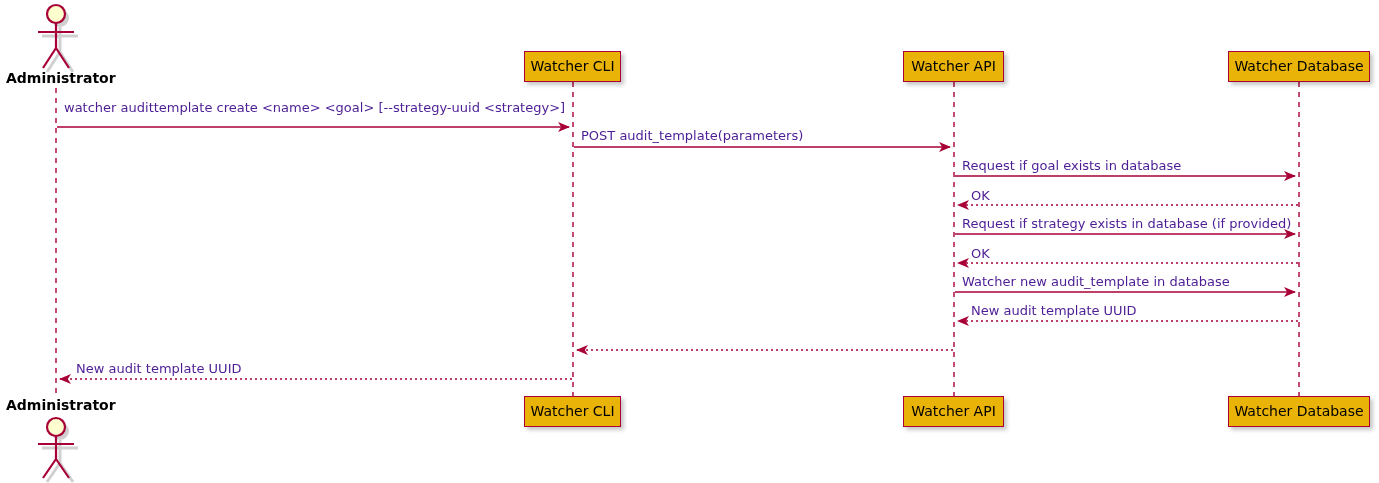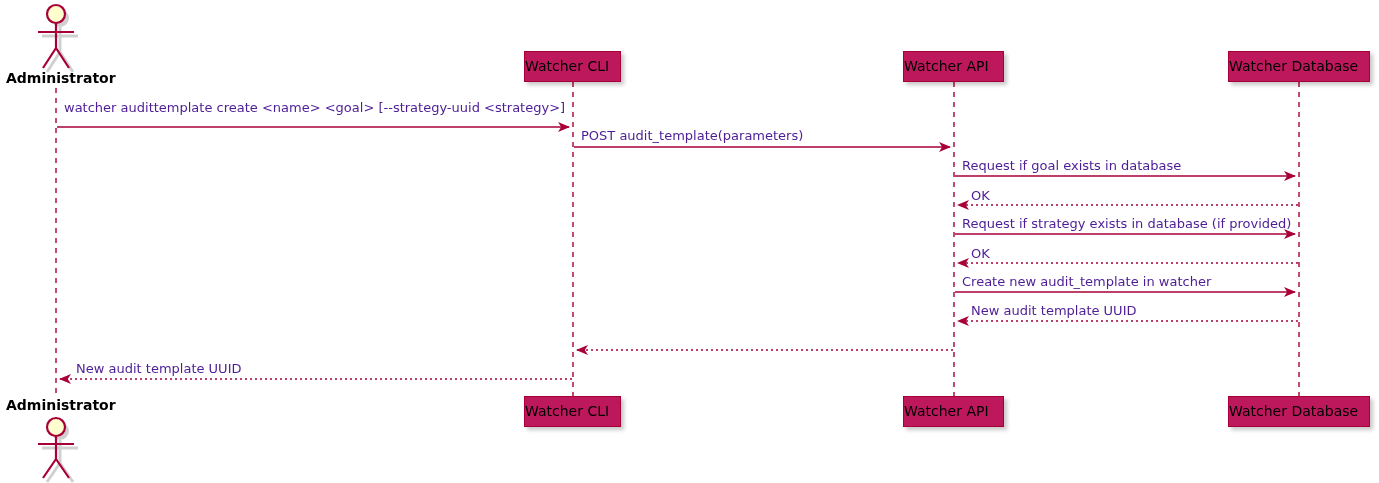--- a/index.html
+++ b/index.html
@@ -19,26 +19,27 @@
     position: absolute;
     left: 0;
     top: 0;
     width: 1379px;
     height: 483px;
   }
   
   .participant {
     position: absolute;
     box-sizing: border-box;
-    background: #be185d;
+    background: #eab308;
     border: 1.5px solid #A80036;
     box-shadow: 3px 3px 4px rgba(0,0,0,0.22);
     color: #000000;
     font-size: 14px;
     line-height: 29px;
+    text-align: center;
     white-space: nowrap;
     height: 31px;
   }
   
   .actor-label {
     position: absolute;
     color: #000000;
     font-size: 14px;
     white-space: nowrap;
     font-weight: bold;
@@ -138,20 +139,20 @@
   <div class="msg-label" style="left:581px; top:129px;">POST audit_template(parameters)</div>
 
   <div class="msg-label" style="left:962px; top:159px;">Request if goal exists in database</div>
 
   <div class="msg-label" style="left:971px; top:189px;">OK</div>
 
   <div class="msg-label" style="left:962px; top:217px;">Request if strategy exists in database (if provided)</div>
 
   <div class="msg-label" style="left:971px; top:247px;">OK</div>
 
-  <div class="msg-label" style="left:962px; top:275px;">Create new audit_template in watcher</div>
+  <div class="msg-label" style="left:962px; top:275px;">Watcher new audit_template in database</div>
 
   <div class="msg-label" style="left:971px; top:304px;">New audit template UUID</div>
 
 
   <div class="msg-label" style="left:76px; top:362px;">New audit template UUID</div>
 
 </div>
 
 </body></html>

